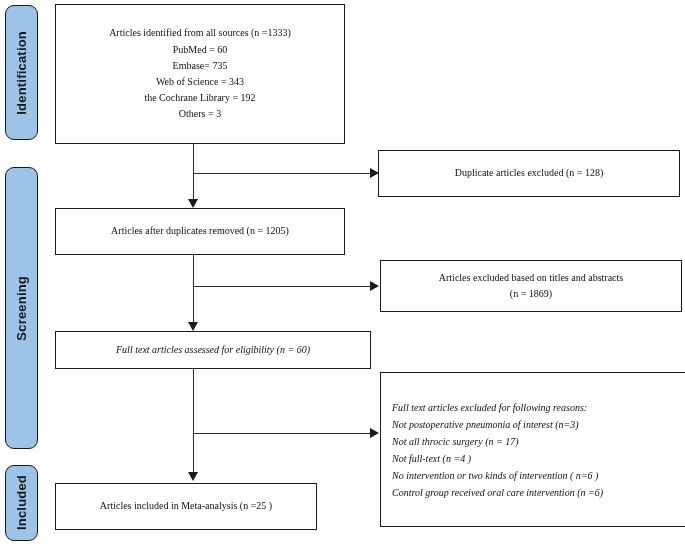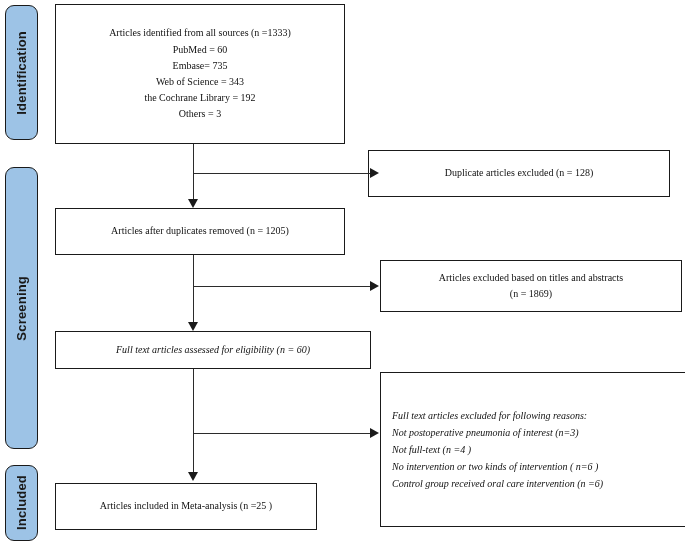--- a/index.html
+++ b/index.html
@@ -103,40 +103,41 @@
 
   <div class="box center" style="left:55px; top:4px; width:290px; height:140px;">
     <div class="line">Articles identified from all sources (n =1333)</div>
     <div class="line">PubMed = 60</div>
     <div class="line">Embase= 735</div>
     <div class="line">Web of Science = 343</div>
     <div class="line">the Cochrane Library = 192</div>
     <div class="line">Others = 3</div>
   </div>
 
-  <div class="box center" style="left:368px; top:150px; width:302px; height:47px;">
+  <div class="box center" style="left:378px; top:150px; width:302px; height:47px;">
     <div class="line">Duplicate articles excluded (n = 128)</div>
   </div>
 
   <div class="box center" style="left:55px; top:208px; width:290px; height:47px;text-align:right;">
     <div class="line">Articles after duplicates removed (n = 1205)</div>
   </div>
 
   <div class="box center" style="left:380px; top:260px; width:302px; height:52px;">
     <div class="line">Articles excluded based on titles and abstracts</div>
     <div class="line">(n = 1869)</div>
   </div>
 
   <div class="box center" style="left:55px; top:331px; width:316px; height:38px;font-style:italic;">
     <div class="line">Full text articles assessed for eligibility (n = 60)</div>
   </div>
 
   <div class="box leftalign" style="left:380px; top:372px; width:330px; height:155px;font-style:italic;">
     <div class="line">Full text articles excluded for following reasons:</div>
     <div class="line">Not postoperative pneumonia of interest (n=3)</div>
+    <div class="line">Not all throcic surgery (n = 17)</div>
     <div class="line">Not full-text (n =4 )</div>
     <div class="line">No intervention or two kinds of intervention ( n=6 )</div>
     <div class="line">Control group received oral care intervention (n =6)</div>
   </div>
 
   <div class="box center" style="left:55px; top:483px; width:262px; height:47px;">
     <div class="line">Articles included in Meta-analysis (n =25 )</div>
   </div>
 
   <div class="vline" style="left:193px; top:144px; height:58px;"></div>

